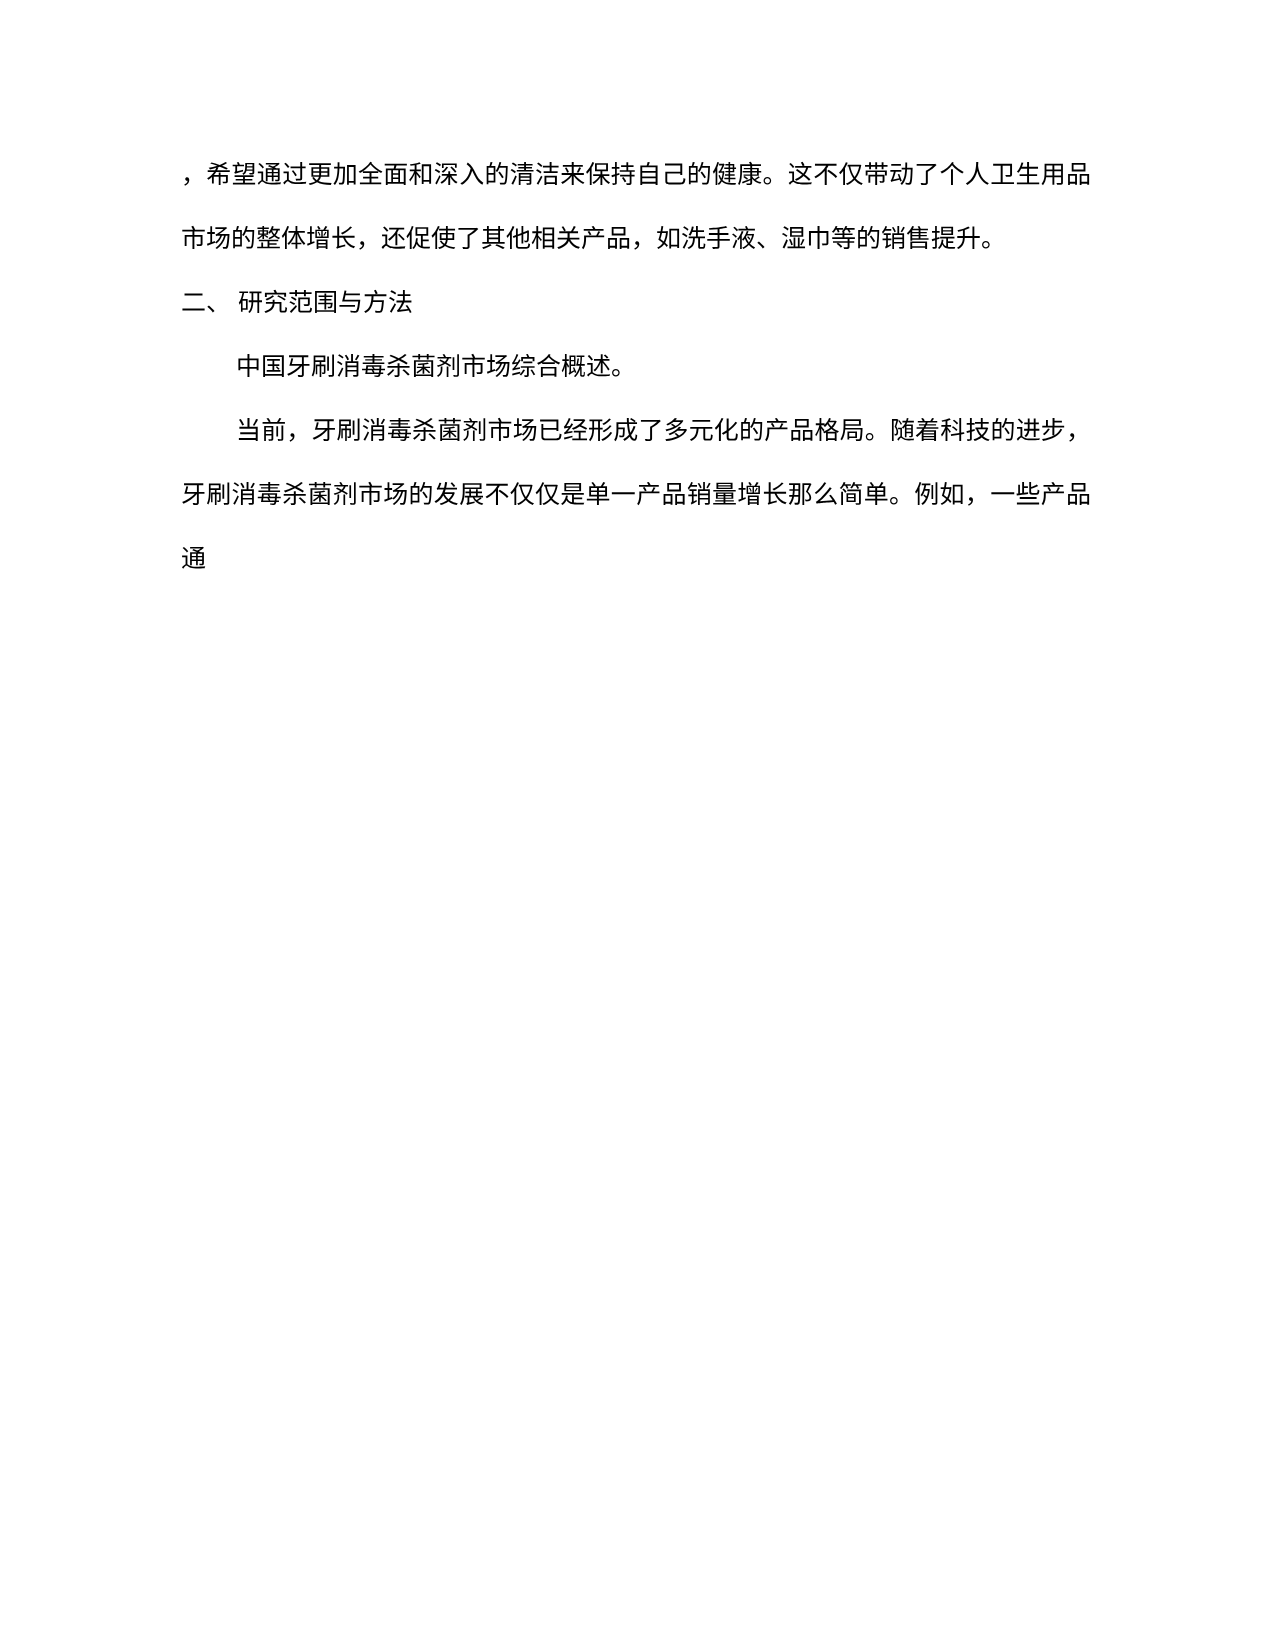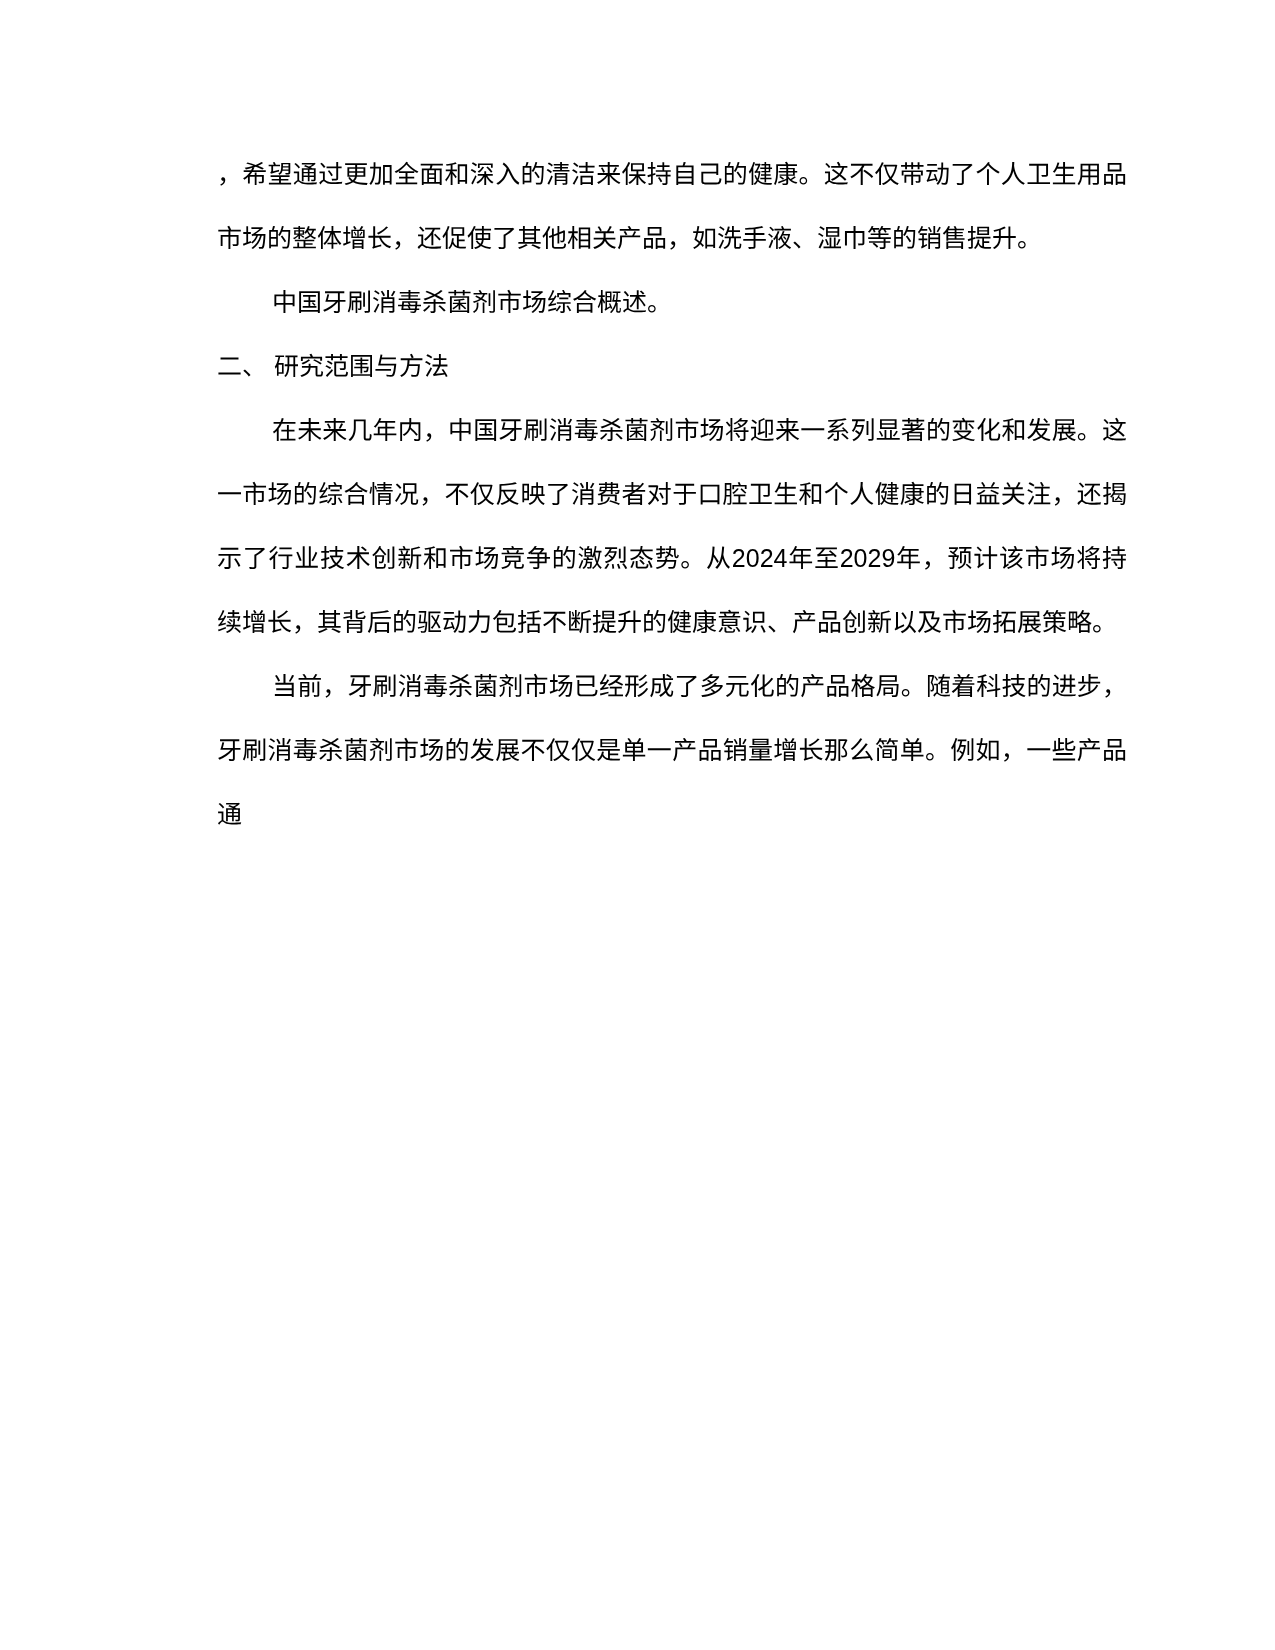--- a/index.html
+++ b/index.html
@@ -12,21 +12,20 @@
     width: 1275px;
     height: 1650px;
     background: #ffffff;
     box-sizing: border-box;
     padding: 142px 184px 0 181px;
     overflow: hidden;
     font-family: "Liberation Sans", "DejaVu Sans", sans-serif;
   }
   .doc-body {
     width: 910px;
-    margin-left: 36px;
   }
   .para {
     margin: 0;
     padding: 0;
     font-size: 25px;
     line-height: 64px;
     color: #000000;
     text-align: justify;
     word-break: normal;
     overflow-wrap: break-word;
@@ -39,18 +38,17 @@
     text-indent: 0;
   }
 </style>
 </head>
 <body>
 
 <div class="page">
   <div class="doc-body">
 
   <p class="para">，希望通过更加全面和深入的清洁来保持自己的健康。这不仅带动了个人卫生用品市场的整体增长，还促使了其他相关产品，如洗手液、湿巾等的销售提升。</p>
+      <p class="para heading">二、 研究范围与方法</p>
       <p class="para indent">中国牙刷消毒杀菌剂市场综合概述。</p>
-      <p class="para heading">二、 研究范围与方法</p>
-      <p class="para indent">在未来几年内，中国牙刷消毒杀菌剂市场将迎来一系列显著的变化和发展。这一市场的综合情况，不仅反映了消费者对于口腔卫生和个人健康的日益关注，还揭示了行业技术创新和市场竞争的激烈态势。从2024年至2029年，预计该市场将持续增长，其背后的驱动力包括不断提升的健康意识、产品创新以及市场拓展策略。</p>
       <p class="para indent">当前，牙刷消毒杀菌剂市场已经形成了多元化的产品格局。随着科技的进步，牙刷消毒杀菌剂市场的发展不仅仅是单一产品销量增长那么简单。例如，一些产品通</p>
     </div>
 </div>
 
 </body></html>

